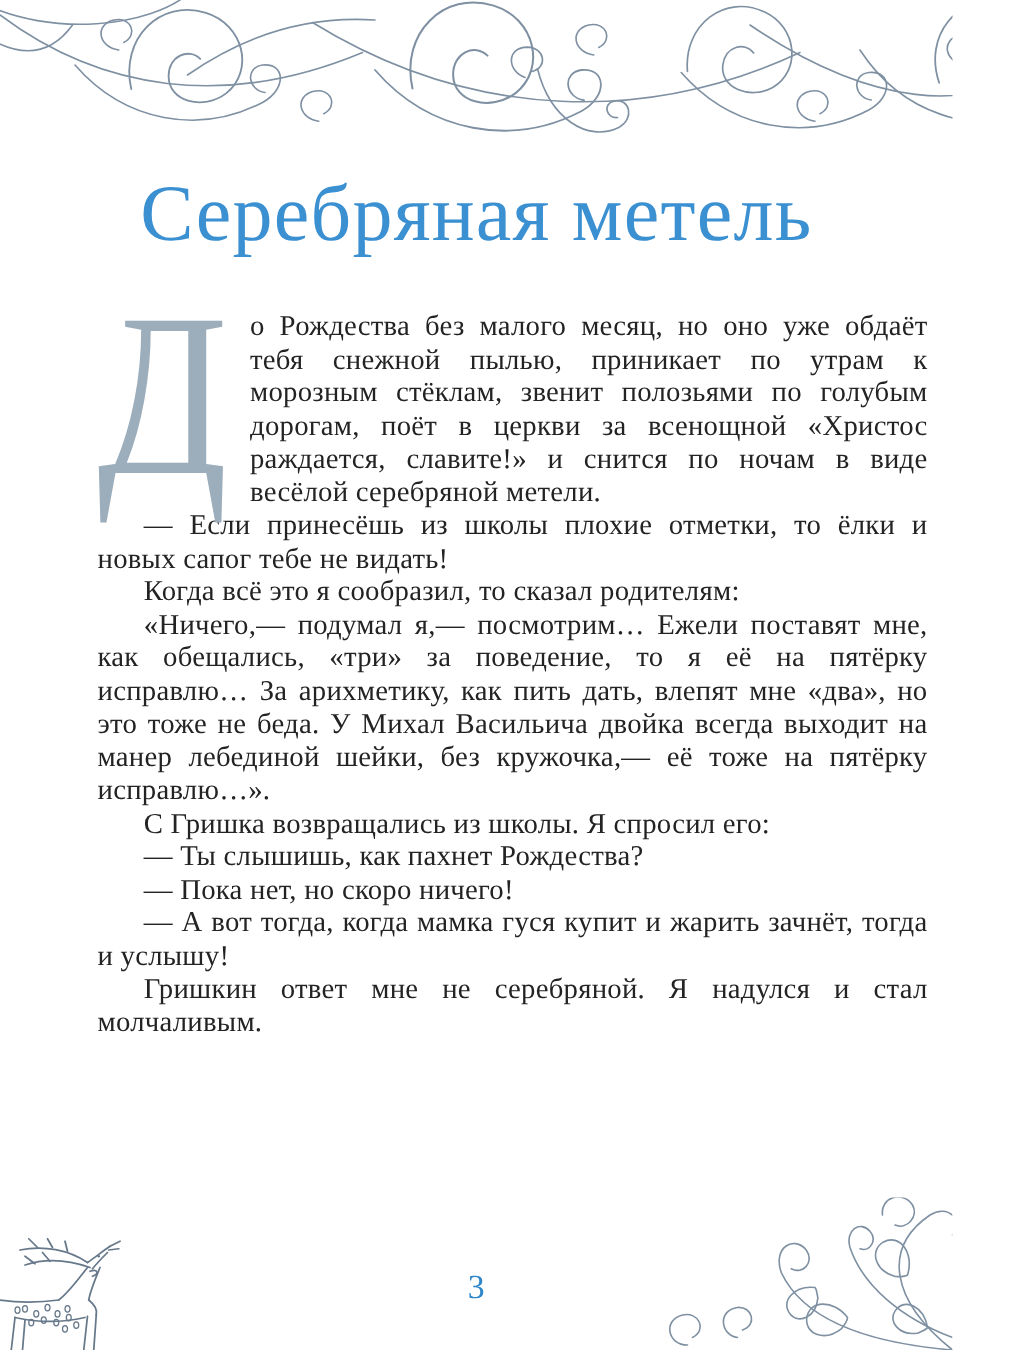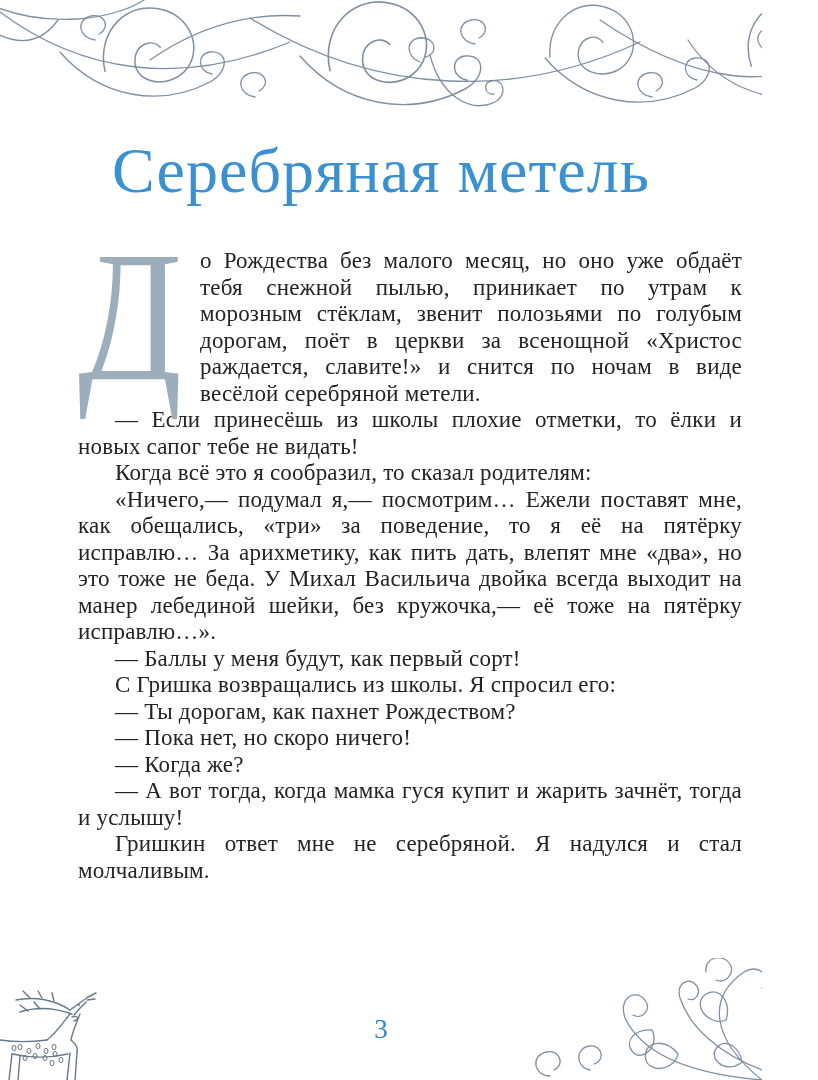--- a/index.html
+++ b/index.html
@@ -78,25 +78,23 @@
     <path class="stroke" d="M150,60 C190,32 240,12 300,16"></path>
   </svg>
 
   <h1 class="chapter-title">Серебряная метель</h1>
 
   <div class="text-block">
     <p class="opening"><span class="dropcap">Д</span><span>о Рождества без малого месяц, но оно уже обдаёт тебя снежной пылью, приникает по утрам к морозным стёклам, звенит полозьями по голубым дорогам, поёт в церкви за всенощной «Христос раждается, славите!» и снится по ночам в виде весёлой серебряной метели.</span></p>
     <p>— Если принесёшь из школы плохие отметки, то ёлки и новых сапог тебе не видать!</p>
     <p>Когда всё это я сообразил, то сказал родителям:</p>
     <p>«Ничего,— подумал я,— посмотрим… Ежели поставят мне, как обещались, «три» за поведение, то я её на пятёрку исправлю… За арихметику, как пить дать, влепят мне «два», но это тоже не беда. У Михал Васильича двойка всегда выходит на манер лебединой шейки, без кружочка,— её тоже на пятёрку исправлю…».</p>
-    <p>— Баллы у меня будут, как первый сорт!</p>
     <p>С Гришка возвращались из школы. Я спросил его:</p>
-    <p>— Ты дорогам, как пахнет Рождеством?</p>
+    <p>— Ты слышишь, как пахнет Рождества?</p>
     <p>— Пока нет, но скоро ничего!</p>
-    <p>— Когда же?</p>
     <p>— А вот тогда, когда мамка гуся купит и жарить зачнёт, тогда и услышу!</p>
     <p>Гришкин ответ мне не серебряной. Я надулся и стал молчаливым.</p>
   </div>
 
   <div class="page-number">3</div>
 
   <svg class="ornament-deer" width="124" height="90" viewBox="0 0 124 90" aria-hidden="true">
 
     <path class="deer-stroke" d="M70,20 C55,10 35,6 16,10"></path>
     <path class="deer-stroke" d="M72,24 C55,18 38,16 20,22"></path>

